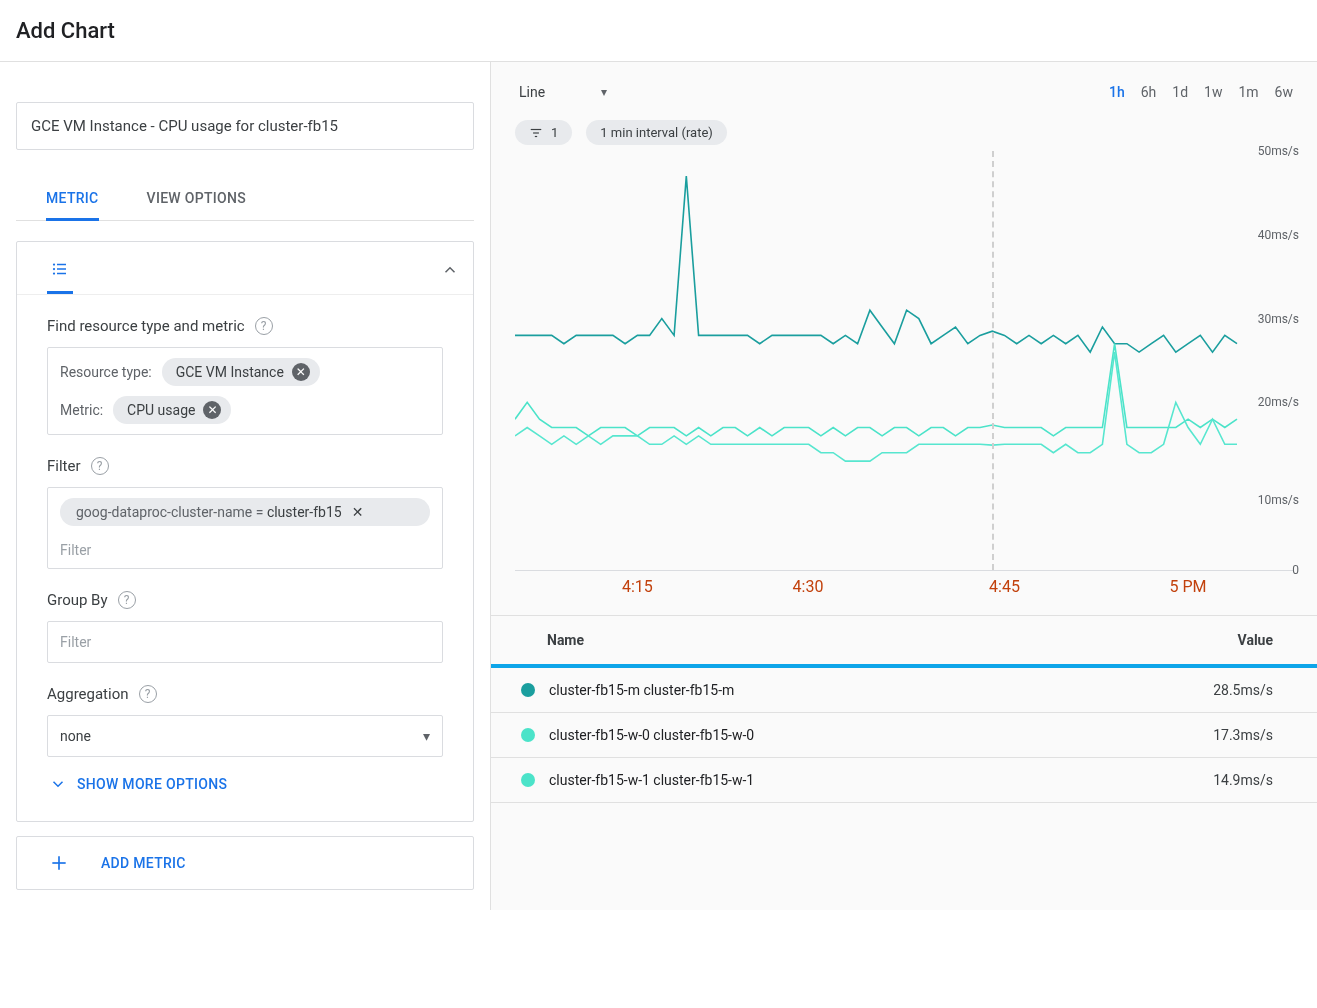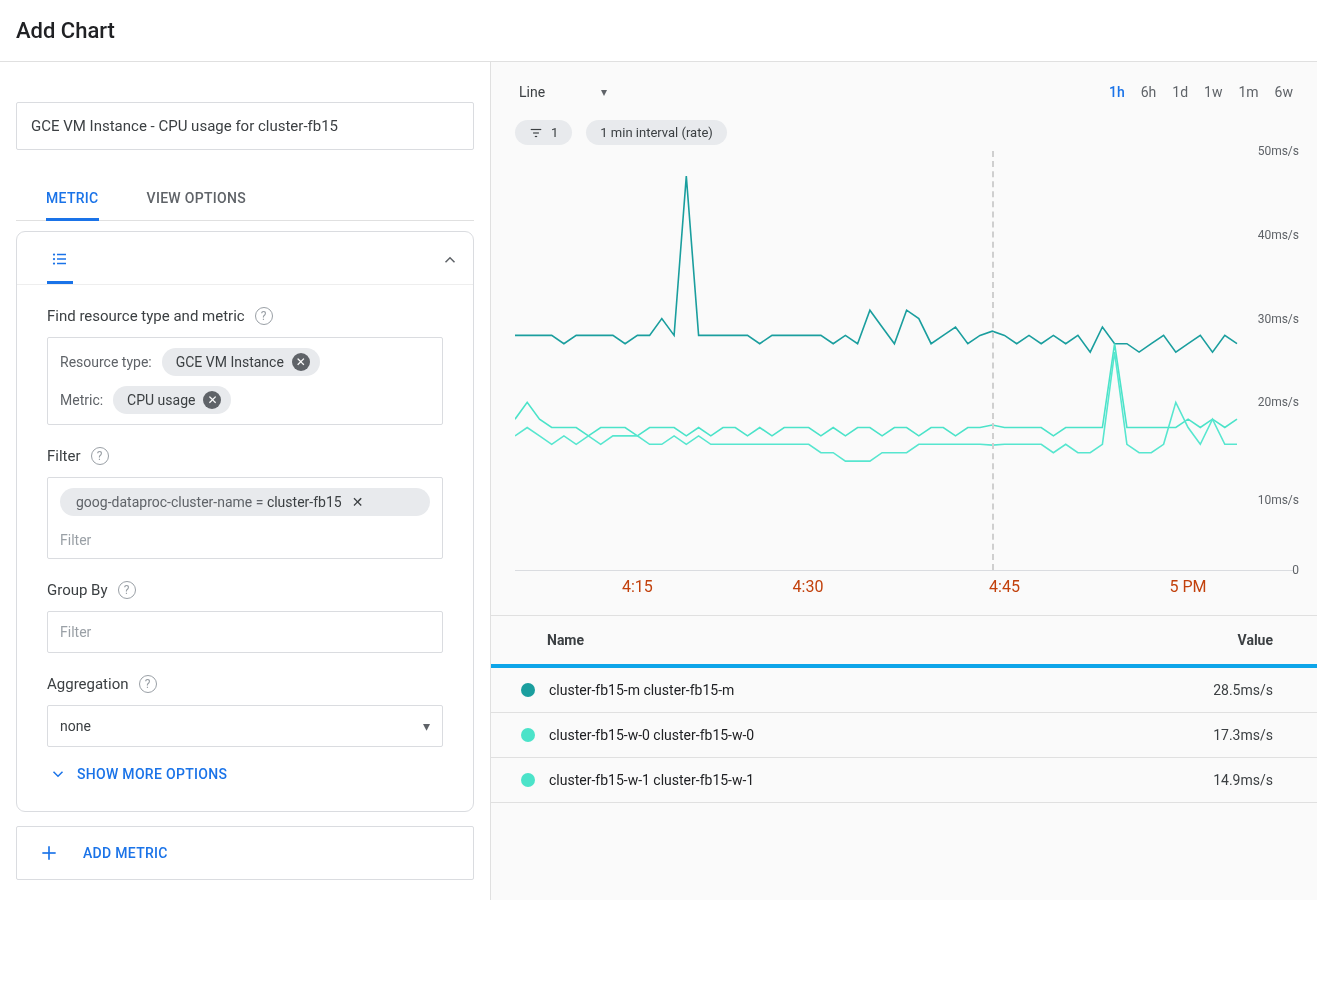--- a/index.html
+++ b/index.html
@@ -10,21 +10,21 @@
   .main { display: flex; }
   .left-pane { width: 491px; border-right: 1px solid #e0e0e0; padding: 40px 16px 20px 16px; }
   .right-pane { flex: 1; background: #fafafa; }
 
   .title-input { width: 100%; border: 1px solid #dadce0; border-radius: 2px; padding: 14px 14px; font-size: 15px; color: #3c4043; margin-bottom: 28px; }
 
   .tabs-1 { display: flex; gap: 48px; border-bottom: 1px solid #e0e0e0; padding-left: 30px; }
   .tabs-1 .tab { font-size: 14px; font-weight: 500; letter-spacing: .3px; color: #5f6368; padding: 12px 0; cursor: pointer; }
   .tabs-1 .tab.active { color: #1a73e8; border-bottom: 3px solid #1a73e8; margin-bottom: -1px; }
 
-  .metric-card { border: 1px solid #dadce0; border-radius: 9px; margin-top: 10px; }
+  .metric-card { border: 1px solid #dadce0; border-radius: 2px; margin-top: 20px; }
   .card-head { display:flex; align-items:center; justify-content:space-between; padding: 8px 14px 0 30px; border-bottom: 1px solid #eee; }
   .icon-tabs { display:flex; }
   .icon-tabs .itab { padding: 10px 4px; color:#1a73e8; border-bottom:3px solid #1a73e8; }
   .chevron { color:#5f6368; cursor:pointer; font-size: 20px; }
 
   .card-body { padding: 18px 30px 22px 30px; }
   .section-label { font-size: 15px; color:#3c4043; display:flex; align-items:center; gap:10px; margin: 4px 0 12px 0; }
   .help { width:18px; height:18px; border:1.5px solid #9aa0a6; border-radius:50%; color:#9aa0a6; font-size:12px; display:inline-flex; align-items:center; justify-content:center; }
 
   .field-box { border:1px solid #dadce0; border-radius:2px; padding: 10px 12px; display:flex; flex-direction:column; gap:10px; }
@@ -36,21 +36,21 @@
   .chip-long .muted { color:#5f6368; }
 
   .text-input { width:100%; border:1px solid #dadce0; border-radius:2px; padding: 12px 12px; font-size:14px; color:#3c4043; }
   .text-input::placeholder { color:#9aa0a6; }
 
   .select-box { width:100%; border:1px solid #dadce0; border-radius:2px; padding: 12px 12px; font-size:14px; color:#3c4043; display:flex; align-items:center; justify-content:space-between; cursor:pointer; }
   .caret { color:#5f6368; }
 
   .link-row { display:flex; align-items:center; gap:10px; color:#1a73e8; font-size:14px; font-weight:500; letter-spacing:.3px; cursor:pointer; padding: 18px 2px 6px; }
 
-  .add-metric { margin-top: 14px; border:1px solid #dadce0; border-radius:2px; padding: 16px 22px; display:flex; align-items:center; gap:24px; color:#1a73e8; font-weight:500; font-size:14px; letter-spacing:.3px; cursor:pointer; }
+  .add-metric { margin-top: 14px; border:1px solid #dadce0; border-radius:2px; padding: 16px 32px; display:flex; align-items:center; gap:32px; color:#1a73e8; font-weight:500; font-size:14px; letter-spacing:.3px; cursor:pointer; }
 
   
   .rp-top { display:flex; align-items:center; justify-content:space-between; padding: 22px 24px 10px 28px; }
   .chart-type { display:flex; align-items:center; gap:56px; color:#3c4043; font-size:14px; cursor:pointer; }
   .chart-type .caret { font-size:12px; }
   .timerange { display:flex; gap:16px; font-size:14px; color:#5f6368; }
   .timerange .tr { cursor:pointer; }
   .timerange .tr.active { color:#1a73e8; font-weight:500; }
 
   .rp-chips { display:flex; gap:14px; padding: 10px 0 6px 24px; }

